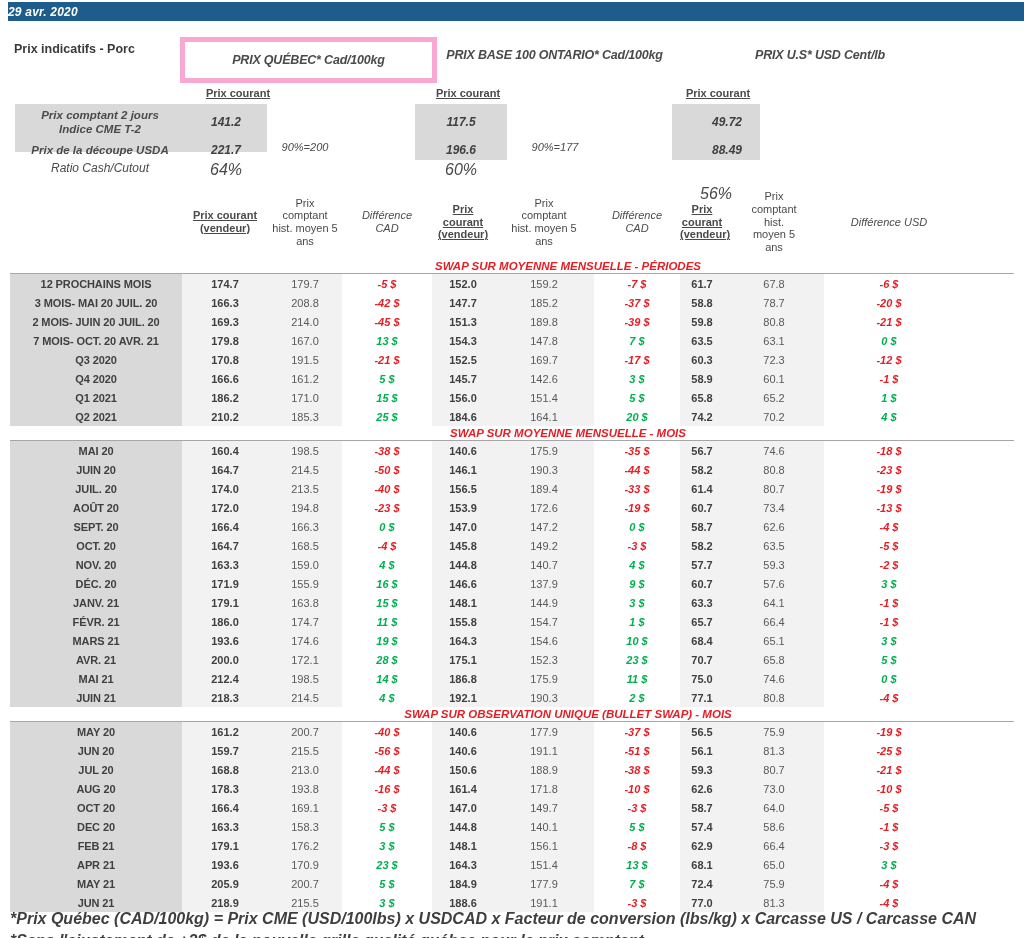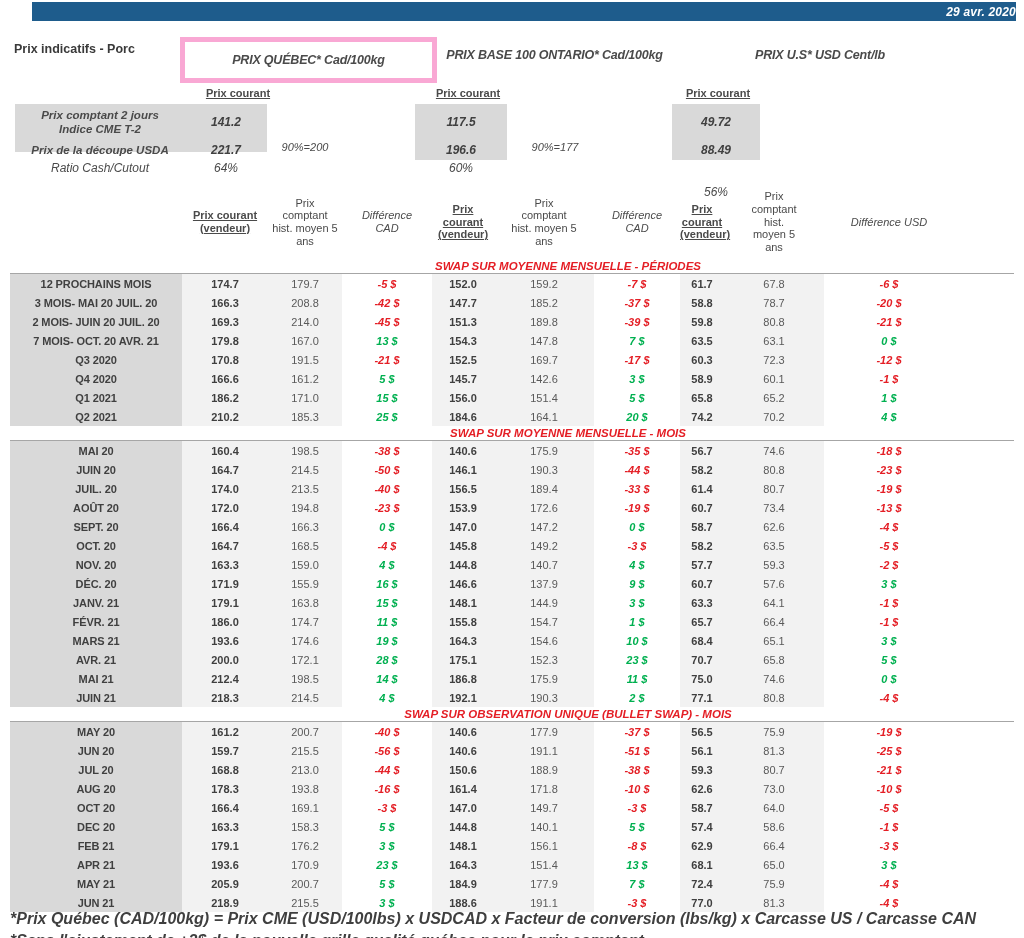--- a/index.html
+++ b/index.html
@@ -1,23 +1,23 @@
 <!DOCTYPE html>
 <html><head>
 <meta charset="utf-8">
 <style>
   html,body{margin:0;padding:0;background:#fff;}
   .sheet{
     position:relative;width:1024px;height:938px;background:#fff;overflow:hidden;
     font-family:"Liberation Sans","DejaVu Sans",sans-serif;color:#404040;
   }
   
-  .banner{position:absolute;left:8px;top:2px;right:8px;height:19px;background:#1e5c8c;
+  .banner{position:absolute;left:8px;top:2px;right:0;height:19px;background:#1e5c8c;
     color:#fff;font-size:12px;font-weight:bold;font-style:italic;
-    display:flex;align-items:center;justify-content:flex-end;letter-spacing:.2px;margin-left:24px;}
+    display:flex;align-items:center;justify-content:flex-start;letter-spacing:.2px;}
   
   .page-title{position:absolute;left:14px;top:42px;font-size:12.5px;font-weight:bold;color:#3a3a3a;}
   
   .mtitle{position:absolute;top:37px;height:36px;display:flex;align-items:center;justify-content:center;
     font-size:12.5px;font-weight:bold;font-style:italic;color:#4a4a4a;letter-spacing:-.2px;}
   .mtitle.qc{left:180px;width:247px;border:5px solid #f9a8d4;background:#fff;}
   .mtitle.on{left:427px;width:255px;}
   .mtitle.us{left:700px;width:240px;}
   
   .pclab{position:absolute;top:87px;width:100px;text-align:center;font-size:11px;font-weight:bold;
@@ -26,26 +26,26 @@
   
   .spot-block{position:absolute;background:#d9d9d9;}
   .spot-qc{left:15px;top:104px;width:252px;height:48px;}
   .spot-on{left:415px;top:104px;width:92px;height:56px;}
   .spot-us{left:672px;top:104px;width:88px;height:56px;}
   .spot-label{position:absolute;left:0;width:170px;text-align:center;font-weight:bold;font-style:italic;
     font-size:11.5px;color:#4a4a4a;white-space:pre-line;line-height:1.25;}
   .spot-val{position:absolute;text-align:center;font-weight:bold;font-style:italic;font-size:12px;color:#404040;}
   .srow1{top:0;height:36px;display:flex;align-items:center;justify-content:center;}
   .srow2{top:36px;height:20px;display:flex;align-items:center;justify-content:center;}
-  .w-qc{left:170px;width:82px;} .w-on{left:0;width:92px;} .w-us{left:0;width:88px;}
+  .w-qc{left:170px;width:82px;} .w-on{left:0;width:92px;} .w-us{left:11px;width:88px;}
   .annot{position:absolute;top:141px;width:70px;text-align:center;font-size:11px;font-style:italic;color:#4a4a4a;}
   .annot.a1{left:270px;} .annot.a2{left:520px;}
   .ratio-row{position:absolute;top:161px;left:0;width:1024px;height:19px;font-style:italic;color:#4a4a4a;}
   .ratio-row .rlabel{position:absolute;left:15px;width:170px;text-align:center;font-size:12px;}
-  .ratio-row .rv{position:absolute;text-align:center;font-size:12px;}
+  .ratio-row .rv{position:absolute;text-align:center;font-size:16px;}
   .rv.v1{left:185px;width:82px;} .rv.v2{left:415px;width:92px;} .rv.v3{left:672px;width:88px;margin-top:24px;}
   
   .main-table{position:absolute;left:10px;top:185px;width:1004px;}
   .header-row,.trow{display:grid;grid-template-columns:172px 86px 74px 90px 62px 100px 86px 44px 100px 130px;width:944px;}
   .header-row{height:74px;}
   .header-row>div{display:flex;align-items:center;justify-content:center;text-align:center;
     font-size:11px;line-height:1.15;color:#4a4a4a;}
   .h-courant span{font-weight:bold;text-decoration:underline;display:inline-block;}
   .h-courant.nw span{max-width:72px;}
   .h-courant.us span{max-width:44px;}

